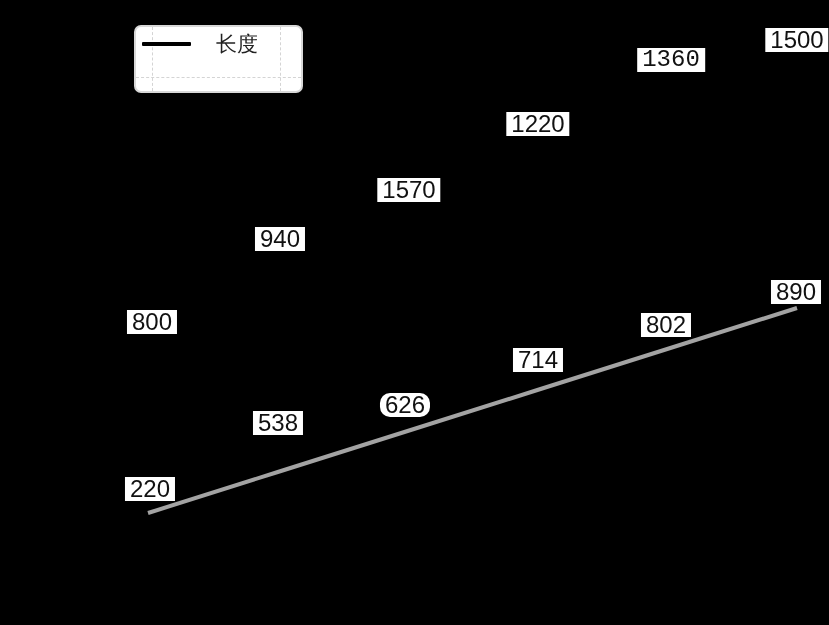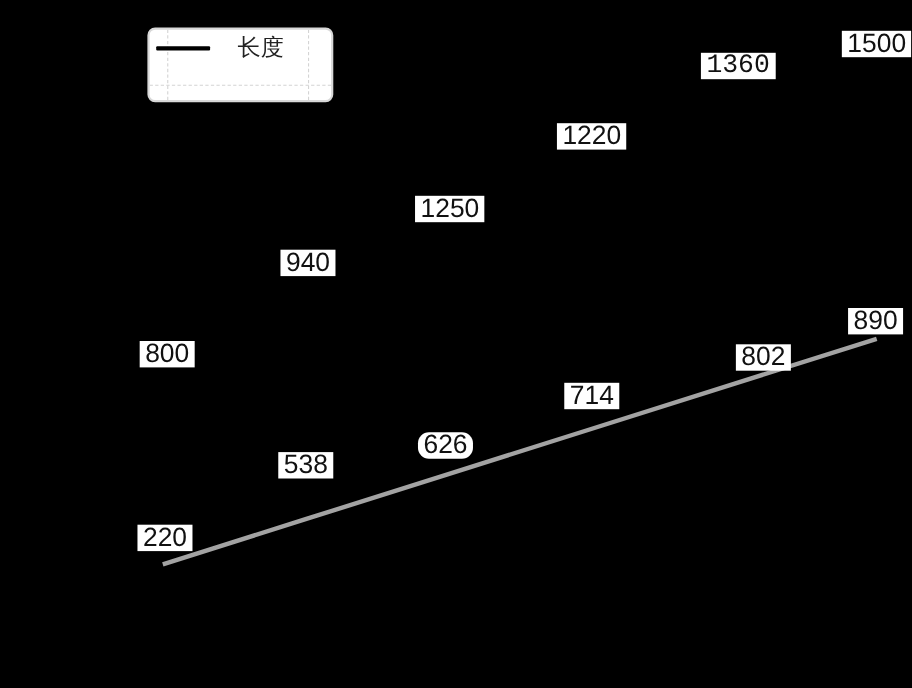--- a/index.html
+++ b/index.html
@@ -93,29 +93,29 @@
 <div id="chart">
 
   <svg id="series-svg" viewBox="0 0 829 625">
       <polyline points="148,350 277.8,284.7 407.6,219.5 537.4,154.3 667.2,89 797,23.7" fill="none" stroke="#000000" stroke-width="4" stroke-linecap="butt"></polyline>
       <polyline points="148,513 277.8,472 407.6,431 537.4,390 667.2,349 797,308" fill="none" stroke="#a3a3a3" stroke-width="4" stroke-linecap="butt"></polyline>
     </svg>
 
   <div id="labels-layer">
       <div class="data-label" style="left: 152px; top: 310px;">800</div>
       <div class="data-label" style="left: 280px; top: 227px;">940</div>
-      <div class="data-label" style="left: 409px; top: 178px;">1250</div>
+      <div class="data-label" style="left: 409px; top: 178px;">1570</div>
       <div class="data-label" style="left: 538px; top: 112px;">1220</div>
       <div class="data-label" style="left: 671px; top: 48px; font-family: Liberation Mono, monospace;">1360</div>
       <div class="data-label" style="left: 797px; top: 2px; margin-top: 26px;">1500</div>
       <div class="data-label" style="left: 150px; top: 477px;">220</div>
       <div class="data-label" style="left: 278px; top: 411px;">538</div>
       <div class="data-label" style="left: 405px; top: 393px; border-radius: 10px;">626</div>
       <div class="data-label" style="left: 538px; top: 348px;">714</div>
-      <div class="data-label" style="left: 666px; top: 313px; margin-left: 28px;">802</div>
+      <div class="data-label" style="left: 666px; top: 313px;">802</div>
       <div class="data-label" style="left: 796px; top: 280px;">890</div>
     </div>
 
   <div id="legend">
     <div class="legend-grid v" style="left:16px"></div>
     <div class="legend-grid v" style="left:144px"></div>
     <div class="legend-grid h" style="top:50px"></div>
 
     <div class="legend-row row-0">
       <span class="legend-swatch" style="background: rgb(0, 0, 0);"></span>

